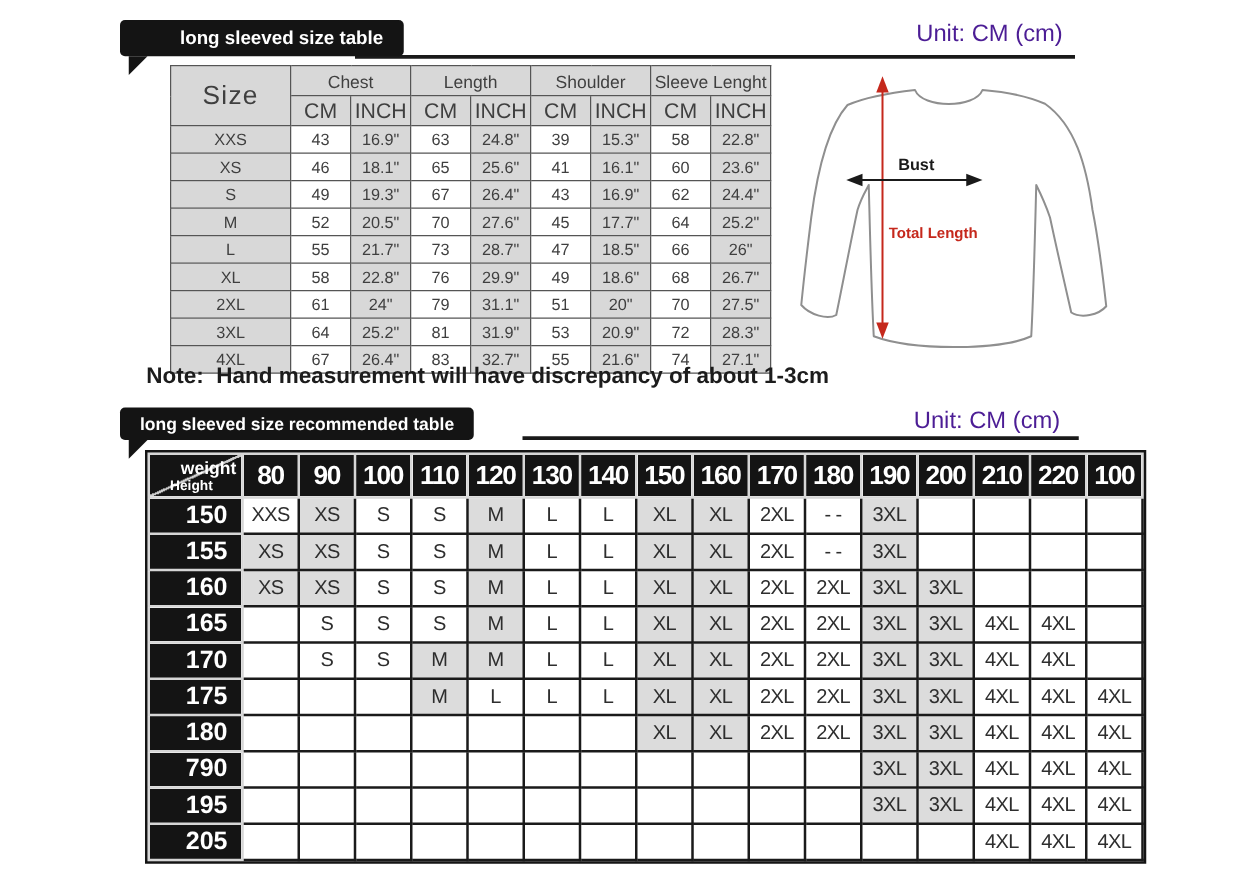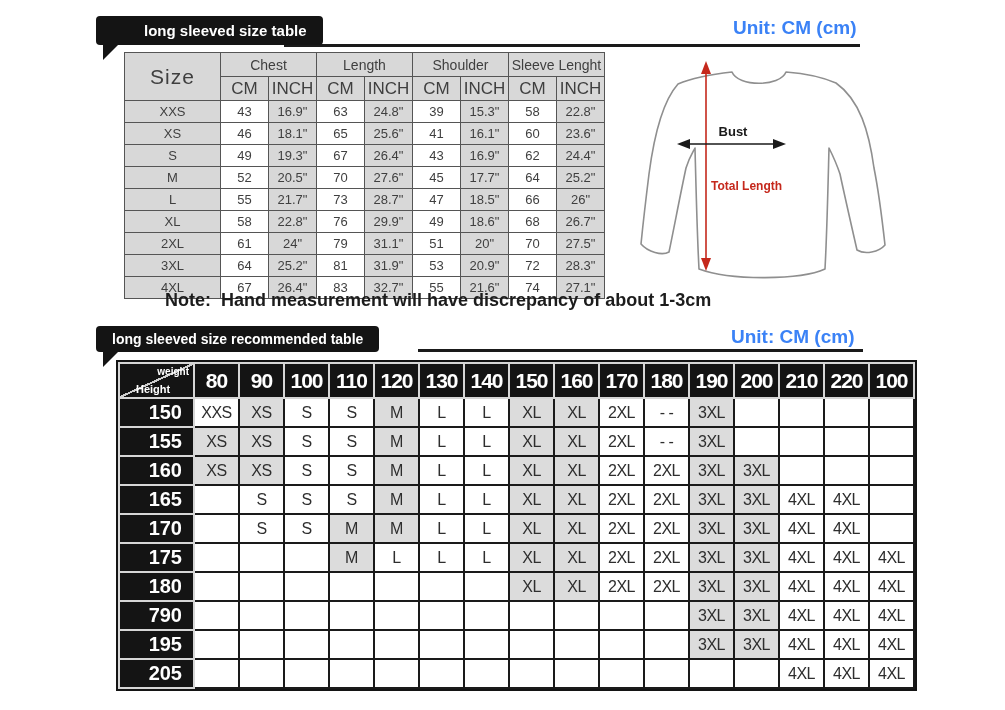--- a/index.html
+++ b/index.html
@@ -13,61 +13,61 @@
     display:flex;align-items:center;padding:0 16px;border-radius:4px;
     white-space:nowrap;z-index:3;
   }
   .tag1{left:96px;top:16px;height:29px;font-size:15px;padding-left:48px;}
   .tag2{left:96px;top:326px;height:26px;font-size:14px;justify-content:flex-end;}
   .tag-tail{
     position:absolute;left:7px;top:100%;width:0;height:0;
     border-top:15px solid #141414;border-right:15px solid transparent;
   }
   
-  .unit{position:absolute;font-size:19px;font-weight:700;color:#3b82f6;white-space:nowrap;}
+  .unit{position:absolute;font-size:19px;font-weight:400;color:#4c1d95;white-space:nowrap;}
   .unit1{left:733px;top:17px;}
   .unit2{left:731px;top:326px;}
   .rule{position:absolute;background:#1a1a1a;height:3px;}
   .rule1{left:284px;top:44px;width:576px;}
   .rule2{left:418px;top:349px;width:445px;}
   
   .size-table{
-    position:absolute;left:124px;top:52px;border-collapse:collapse;table-layout:fixed;
+    position:absolute;left:136px;top:52px;border-collapse:collapse;table-layout:fixed;
   }
   .size-table th,.size-table td{
     border:1px solid #555;text-align:center;color:#3f3f3f;font-weight:400;
     padding:0;overflow:hidden;
   }
   .size-table .gray{background:#d8d8d8;}
   .t1-size-header{font-size:21px;width:95px;letter-spacing:1px;}
   .t1-group{font-size:14px;height:23px;}
   .t1-sub{font-size:17px;height:23px;width:47px;}
   .size-table td{font-size:13px;height:21px;width:47px;background:#fff;}
   .size-table td.inch{background:#d8d8d8;}
   .size-table tbody th{font-size:13px;background:#d8d8d8;height:21px;}
   
-  .note{position:absolute;left:117px;top:290px;font-size:18px;font-weight:700;color:#1c1c1c;white-space:nowrap;margin-left:48px;}
+  .note{position:absolute;left:117px;top:290px;font-size:18px;font-weight:700;color:#1c1c1c;white-space:nowrap;}
   .note .note-label{margin-right:10px;}
   
   .shirt{position:absolute;left:636px;top:56px;width:260px;height:234px;}
   
   .reco-table{
     position:absolute;left:118px;top:362px;border-collapse:collapse;table-layout:fixed;
     outline:2px solid #141414;
   }
   .reco-table th,.reco-table td{padding:0;text-align:center;overflow:hidden;}
   .reco-table th{
     background:#141414;color:#fff;border:2px solid #d6d6d6;font-weight:700;
   }
   .reco-table thead th{width:43px;height:33px;font-size:21px;letter-spacing:-1px;}
   .reco-table thead th.corner{width:62px;position:relative;
     background:
       linear-gradient(to bottom right,transparent calc(50% - 1px),#cfcfcf calc(50% - 1px),#cfcfcf calc(50% + 1px),transparent calc(50% + 1px)),
       #141414;}
-  .corner-top{position:absolute;top:2px;right:4px;font-size:10px;font-weight:700;letter-spacing:0;}
+  .corner-top{position:absolute;top:2px;right:4px;font-size:14px;font-weight:700;letter-spacing:0;}
   .corner-bottom{position:absolute;bottom:2px;left:16px;font-size:11px;font-weight:700;letter-spacing:0;}
   .reco-table tbody th{
     width:62px;height:27px;font-size:20px;text-align:right;padding-right:11px;letter-spacing:0;
   }
   .reco-table td{
     border:2px solid #1a1a1a;width:43px;height:27px;font-size:16px;color:#2e2e2e;background:#fff;
     letter-spacing:-0.5px;
   }
   .reco-table td.shaded{background:#dcdcdc;}
 </style>

